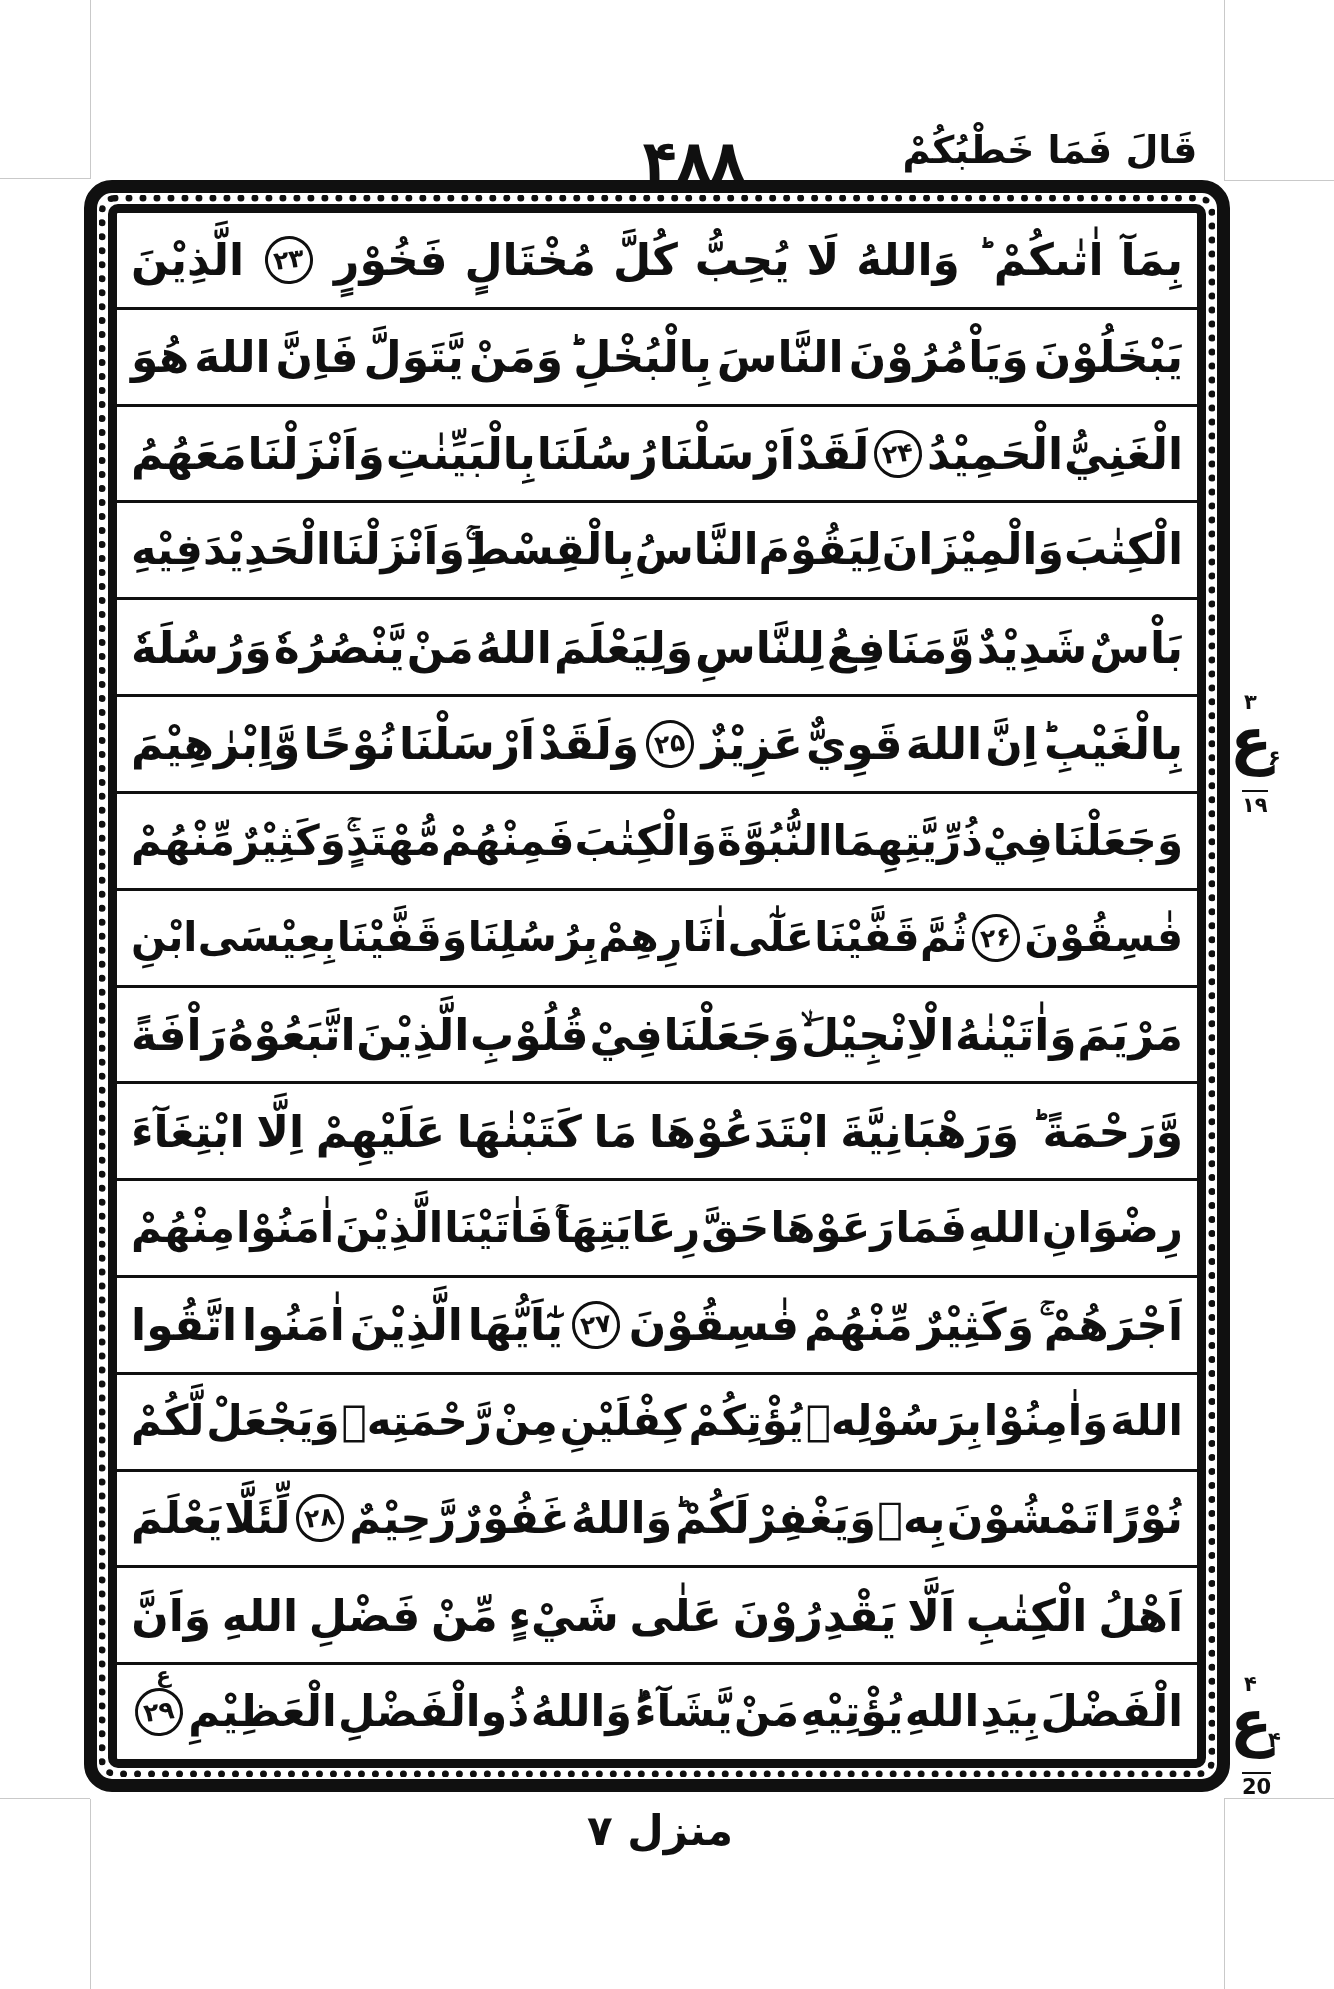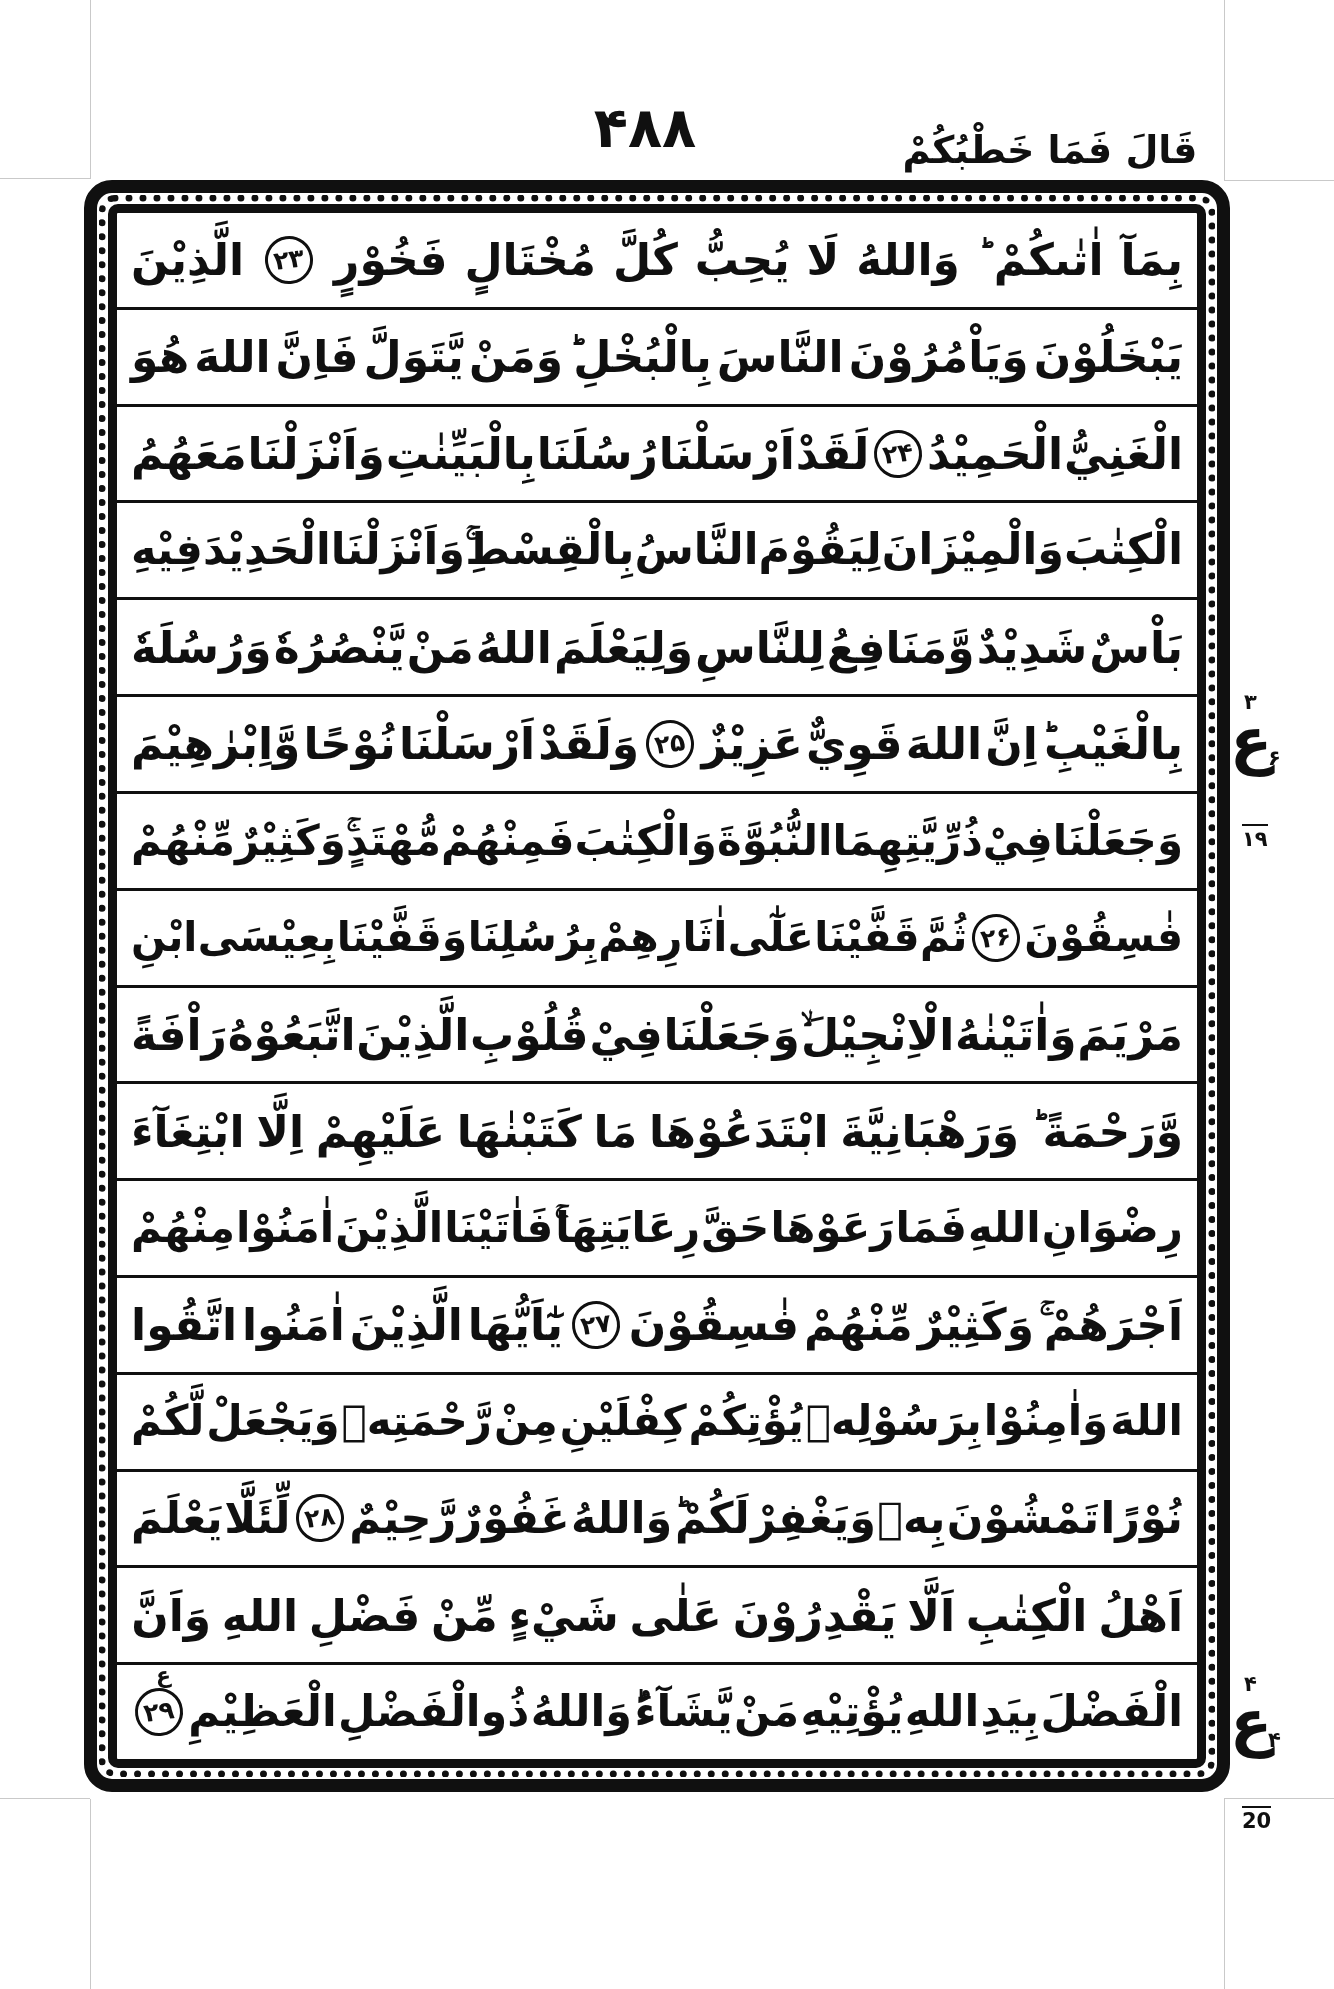--- a/index.html
+++ b/index.html
@@ -8,21 +8,21 @@
   .page{position:relative;width:1334px;height:1989px;background:#fff;overflow:hidden;
         font-family:"DejaVu Sans","Liberation Sans",sans-serif;color:var(--ink);}
 
   
   .guide{position:absolute;background:var(--guide);}
   .g-v{width:1px;} .g-h{height:1px;}
 
   
   .hdr{position:absolute;font-weight:bold;direction:rtl;text-align:center;color:var(--ink);}
   .hdr-surah{left:90px;top:118px;width:250px;font-size:42px;}
-  .hdr-page{left:545px;top:95px;width:200px;font-size:56px;letter-spacing:6px;}
+  .hdr-page{left:545px;top:128px;width:200px;font-size:56px;letter-spacing:6px;text-align:right;}
   .hdr-juz{left:890px;top:128px;width:320px;font-size:38px;}
   .ftr{position:absolute;left:500px;top:1806px;width:320px;text-align:center;
        font-weight:bold;font-size:42px;direction:rtl;}
 
   
   .frame{position:absolute;left:84px;top:180px;width:1146px;height:1612px;
          box-sizing:border-box;border:13px solid var(--ink);border-radius:28px;
          padding:2px;background:#fff;}
   .bead-band{width:100%;height:100%;box-sizing:border-box;
              border:7px dotted var(--ink);border-radius:16px;padding:2px;}
@@ -40,21 +40,21 @@
   .circle{width:48px;height:48px;box-sizing:border-box;border:3px solid var(--ink);
           border-radius:50%;display:flex;align-items:center;justify-content:center;
           font-size:25px;font-weight:bold;background:#fff;transform:rotate(-8deg);}
   .ain-above{position:absolute;top:-26px;right:12px;font-size:22px;font-weight:bold;}
 
   
   .ruku{position:absolute;width:88px;height:128px;font-weight:bold;direction:rtl;}
   .ruku .ain{position:absolute;left:2px;top:16px;font-size:62px;line-height:1;}
   .ruku .n-top{position:absolute;left:16px;top:-4px;font-size:21px;}
   .ruku .n-mid{position:absolute;left:40px;top:52px;font-size:21px;}
-  .ruku .n-bot{position:absolute;left:14px;top:96px;font-size:21px;border-top:2px solid var(--ink);padding-top:1px;margin-top:34px;}
+  .ruku .n-bot{position:absolute;left:14px;top:96px;font-size:21px;border-top:2px solid var(--ink);padding-top:1px;}
 </style>
 </head>
 <body>
 
 <div class="page">
 
   <div class="guide g-v" style="left:90px;top:0;height:179px;"></div>
   <div class="guide g-h" style="left:0;top:178px;width:90px;"></div>
   <div class="guide g-v" style="left:1224px;top:0;height:180px;"></div>
   <div class="guide g-h" style="left:1224px;top:180px;width:110px;"></div>
@@ -319,14 +319,15 @@
     <span class="n-mid">۶</span>
     <span class="n-bot">۱۹</span>
   </div>
   <div class="ruku" style="left:1228px;top:1676px;">
     <span class="n-top">۴</span>
     <span class="ain">ع</span>
     <span class="n-mid">۴</span>
     <span class="n-bot">20</span>
   </div>
 
+  <div class="ftr">منزل ۷</div>
 
 </div>
 
 </body></html>

